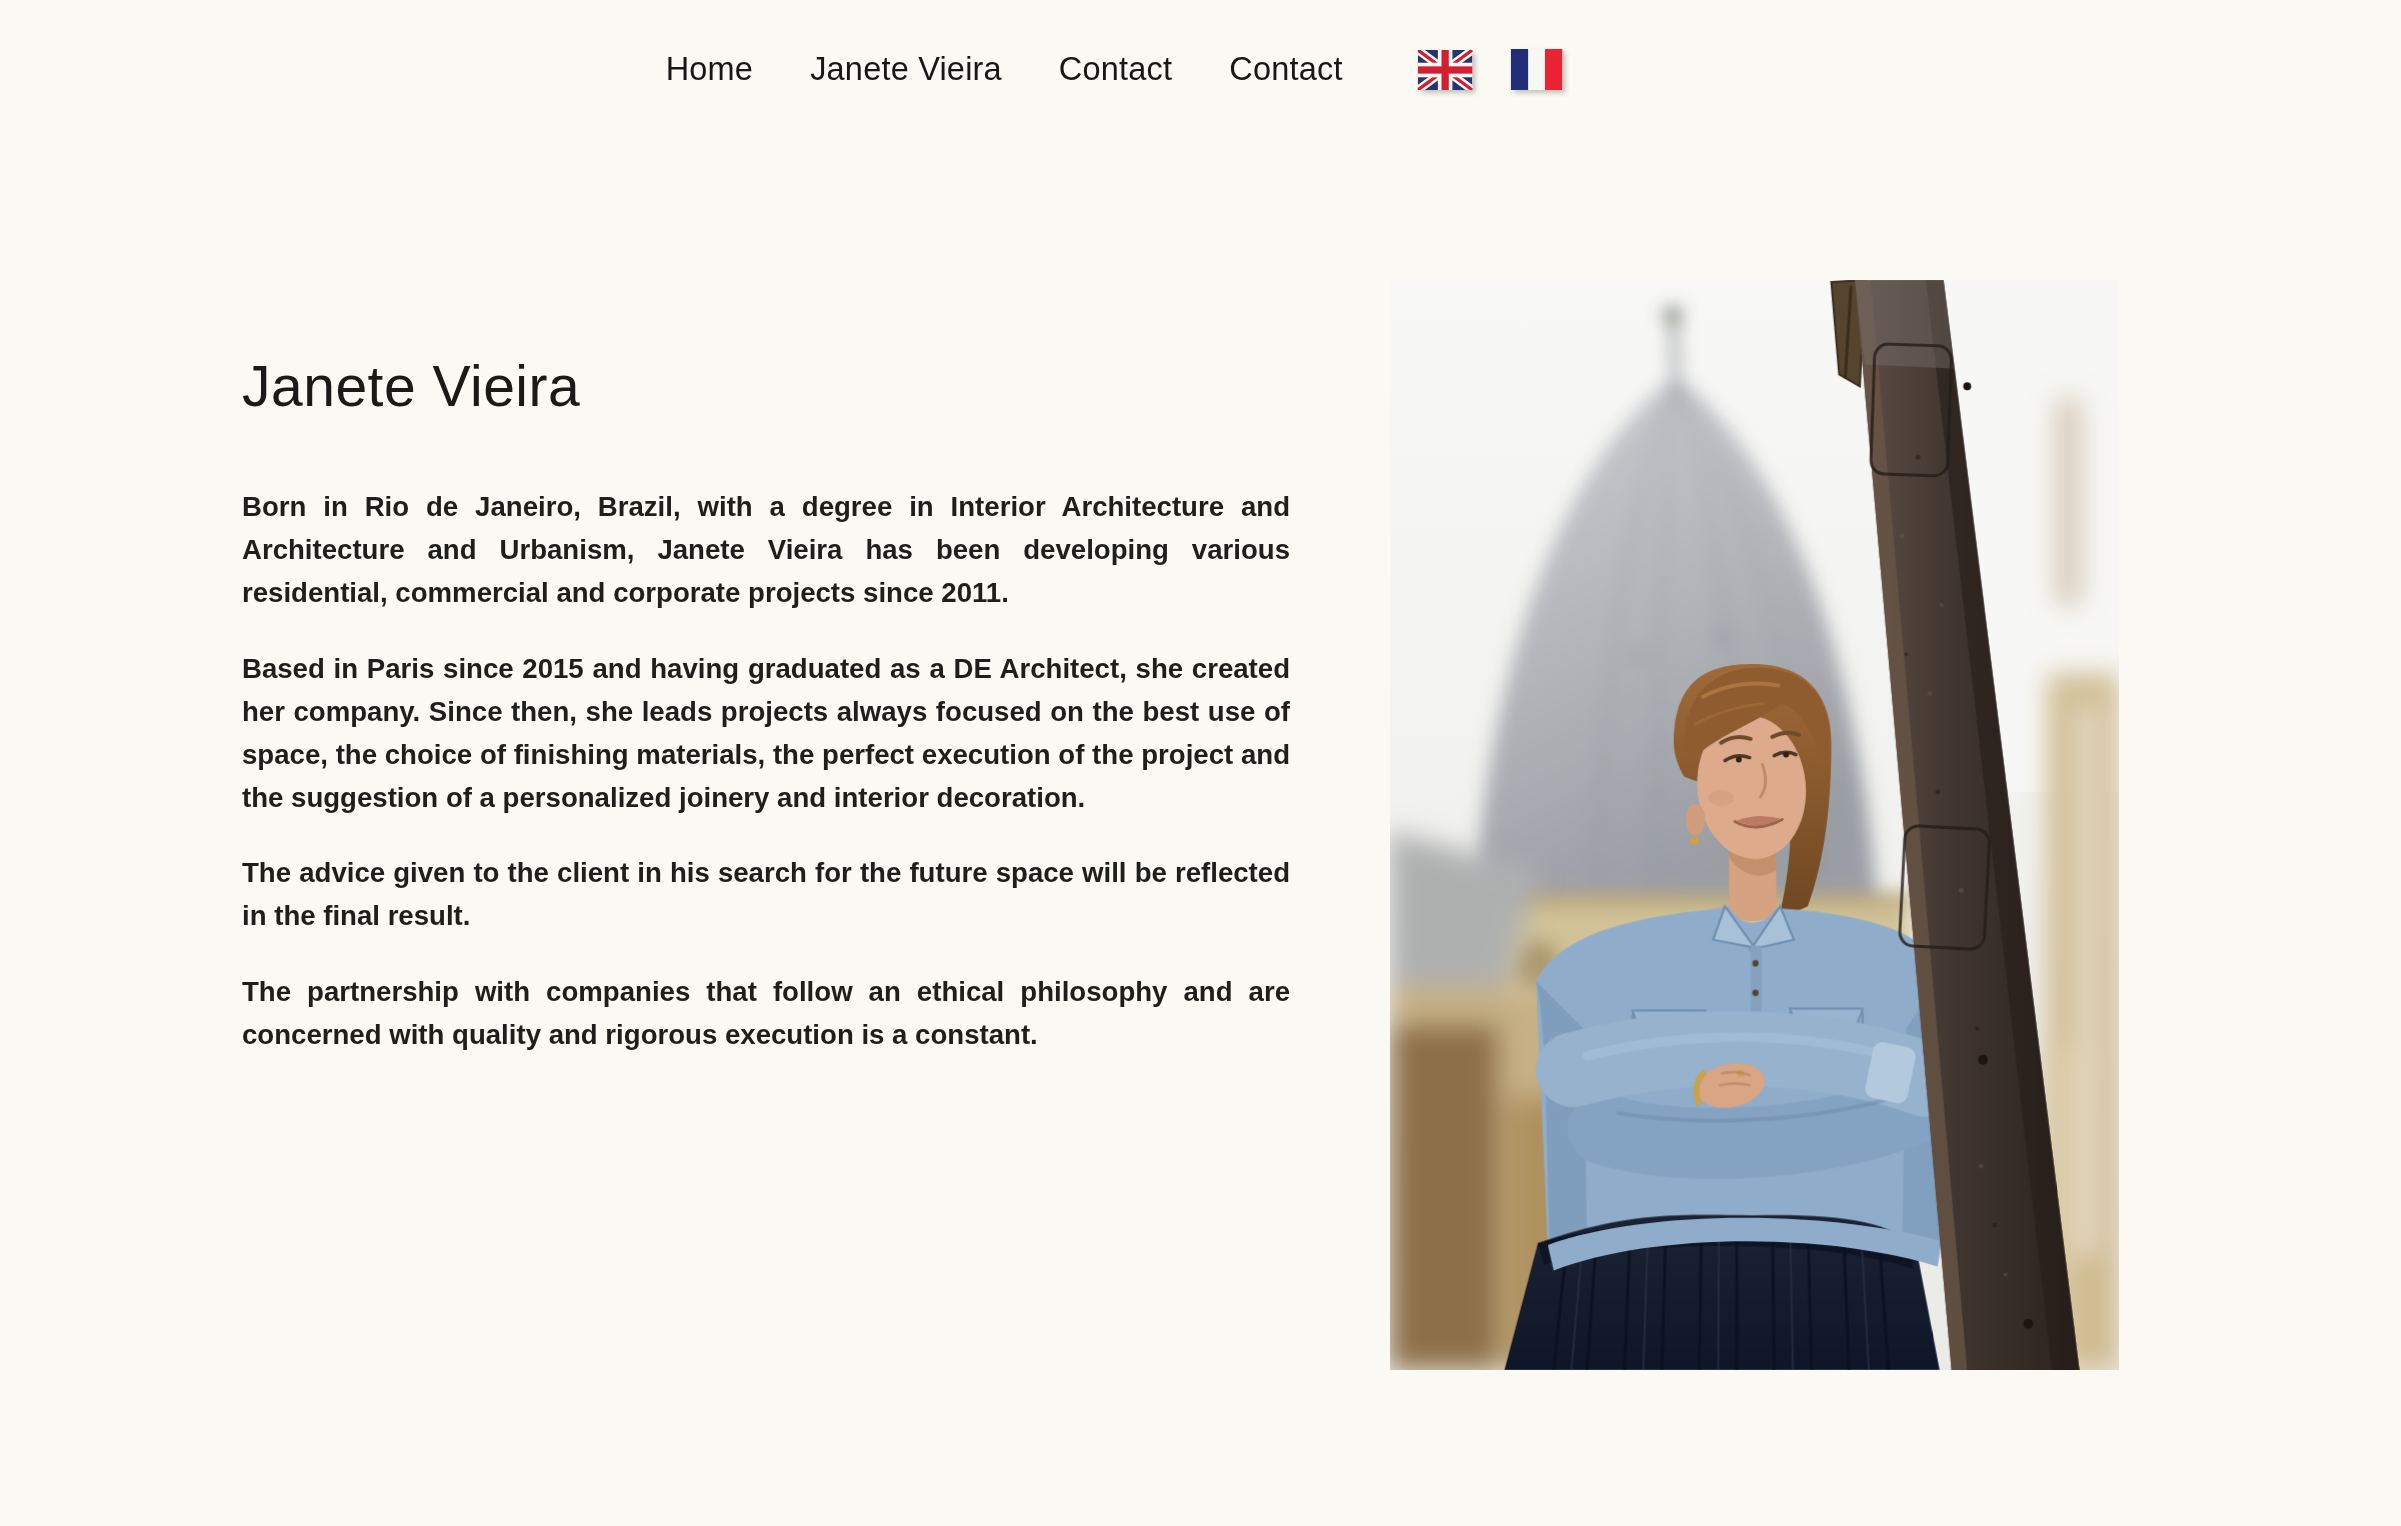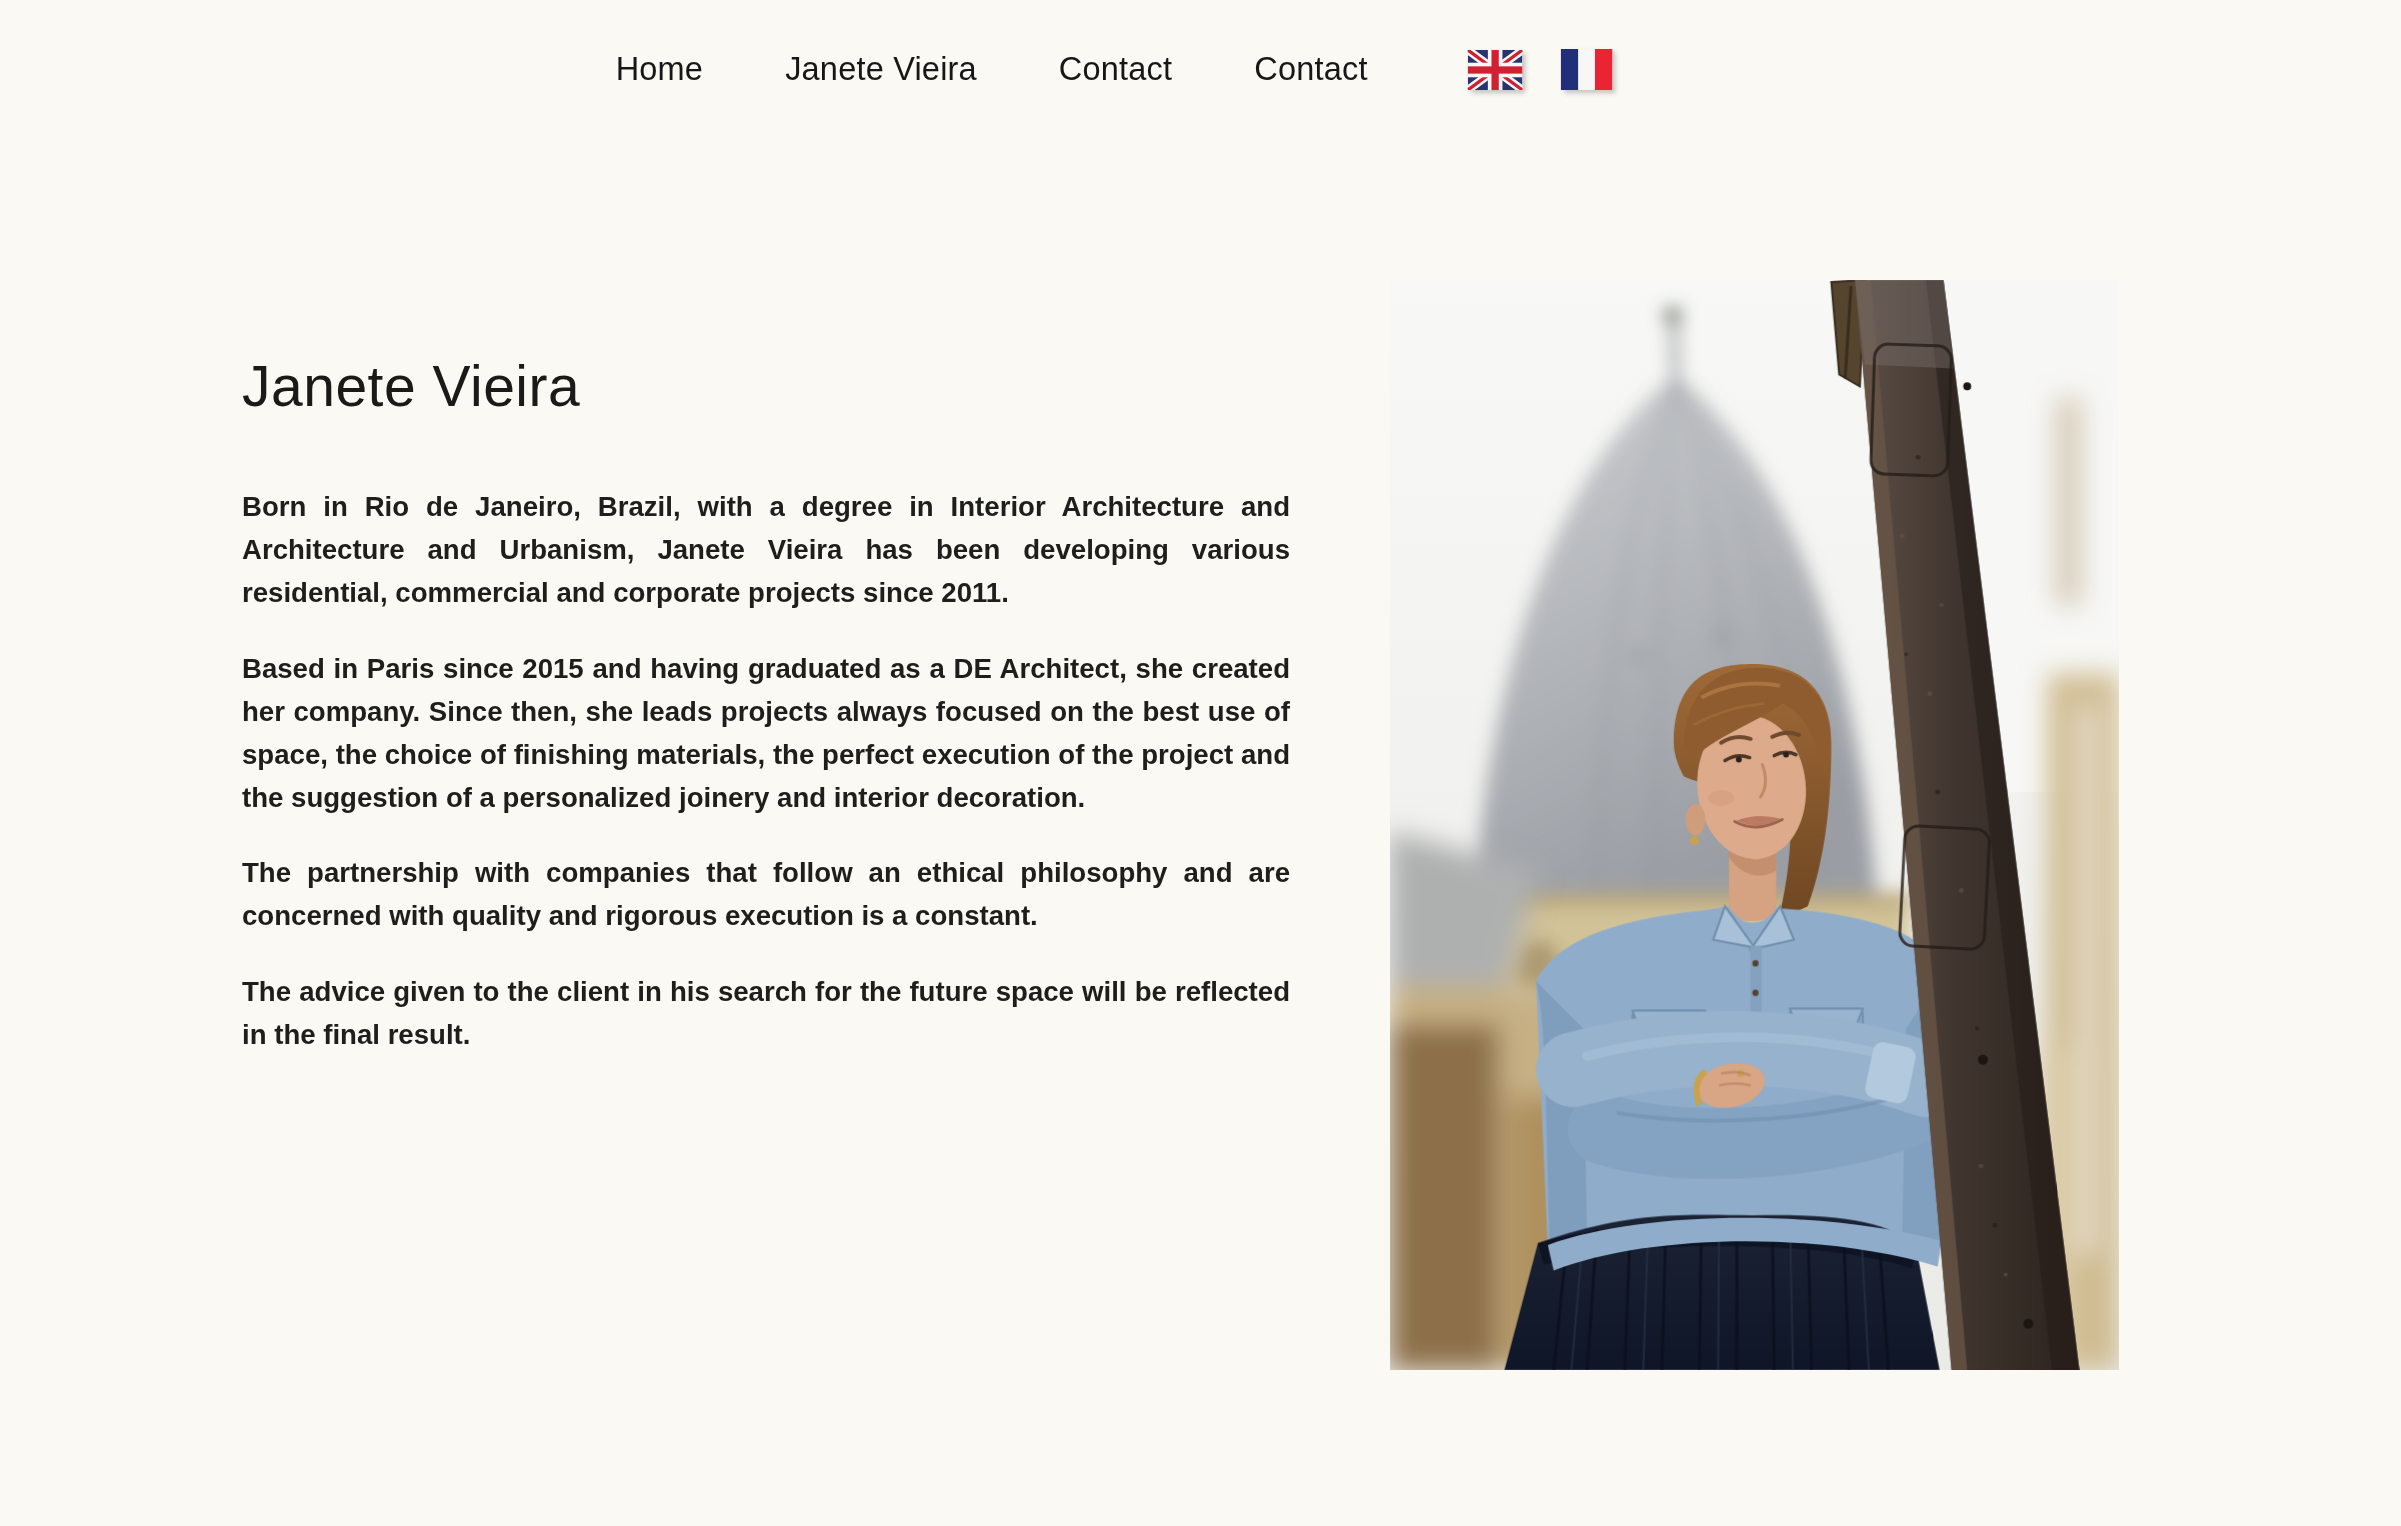--- a/index.html
+++ b/index.html
@@ -10,21 +10,21 @@
     font-family:"Liberation Sans","DejaVu Sans",sans-serif;
     color:#1D1D1B;
     position:relative;
     overflow:hidden;
   }
 
   
   .topnav {
     position:absolute; top:49px; left:50%;
     transform:translateX(calc(-50% - 87px));
-    display:flex; align-items:center; gap:82px;
+    display:flex; align-items:center; gap:57px;
     white-space:nowrap;
   }
   .topnav a.navlink {
     font-size:32.5px; font-weight:400; color:#171717;
     text-decoration:none; letter-spacing:0.2px; cursor:pointer;
   }
   .flags { display:flex; align-items:center; gap:38px; margin-left:17.7px; }
   .flagbtn { display:block; cursor:pointer; line-height:0;
     box-shadow:3px 3px 4.9px rgba(0,0,0,.22); border:0; padding:0; background:none; }
   .flagbtn svg { display:block; }
@@ -85,22 +85,22 @@
         <rect x="35" y="0" width="18" height="42" fill="#EB2433"></rect>
       </svg>
     </button>
   </span>
 </nav>
 
 <main class="content">
   <h1>Janete Vieira</h1>
   <p>Born in Rio de Janeiro, Brazil, with a degree in Interior Architecture and Architecture and Urbanism, Janete Vieira has been developing various residential, commercial and corporate projects since 2011.</p>
   <p>Based in Paris since 2015 and having graduated as a DE Architect, she created her company. Since then, she leads projects always focused on the best use of space, the choice of finishing materials, the perfect execution of the project and the suggestion of a personalized joinery and interior decoration.</p>
+  <p>The advice given to the client in his search for the future space will be reflected in the final result.</p>
   <p>The partnership with companies that follow an ethical philosophy and are concerned with quality and rigorous execution is a constant.</p>
-  <p>The advice given to the client in his search for the future space will be reflected in the final result.</p>
 </main>
 
 <figure class="photo" style="margin:0">
   <svg viewBox="0 0 740 1107">
     <defs>
       <linearGradient id="skyG" x1="0" y1="0" x2="0" y2="1">
         <stop offset="0" stop-color="#f8f8f6"></stop>
           <stop offset="1" stop-color="#eaeae7"></stop>
       </linearGradient>
       <linearGradient id="domeG" x1="0" y1="0" x2="0.4" y2="1">

